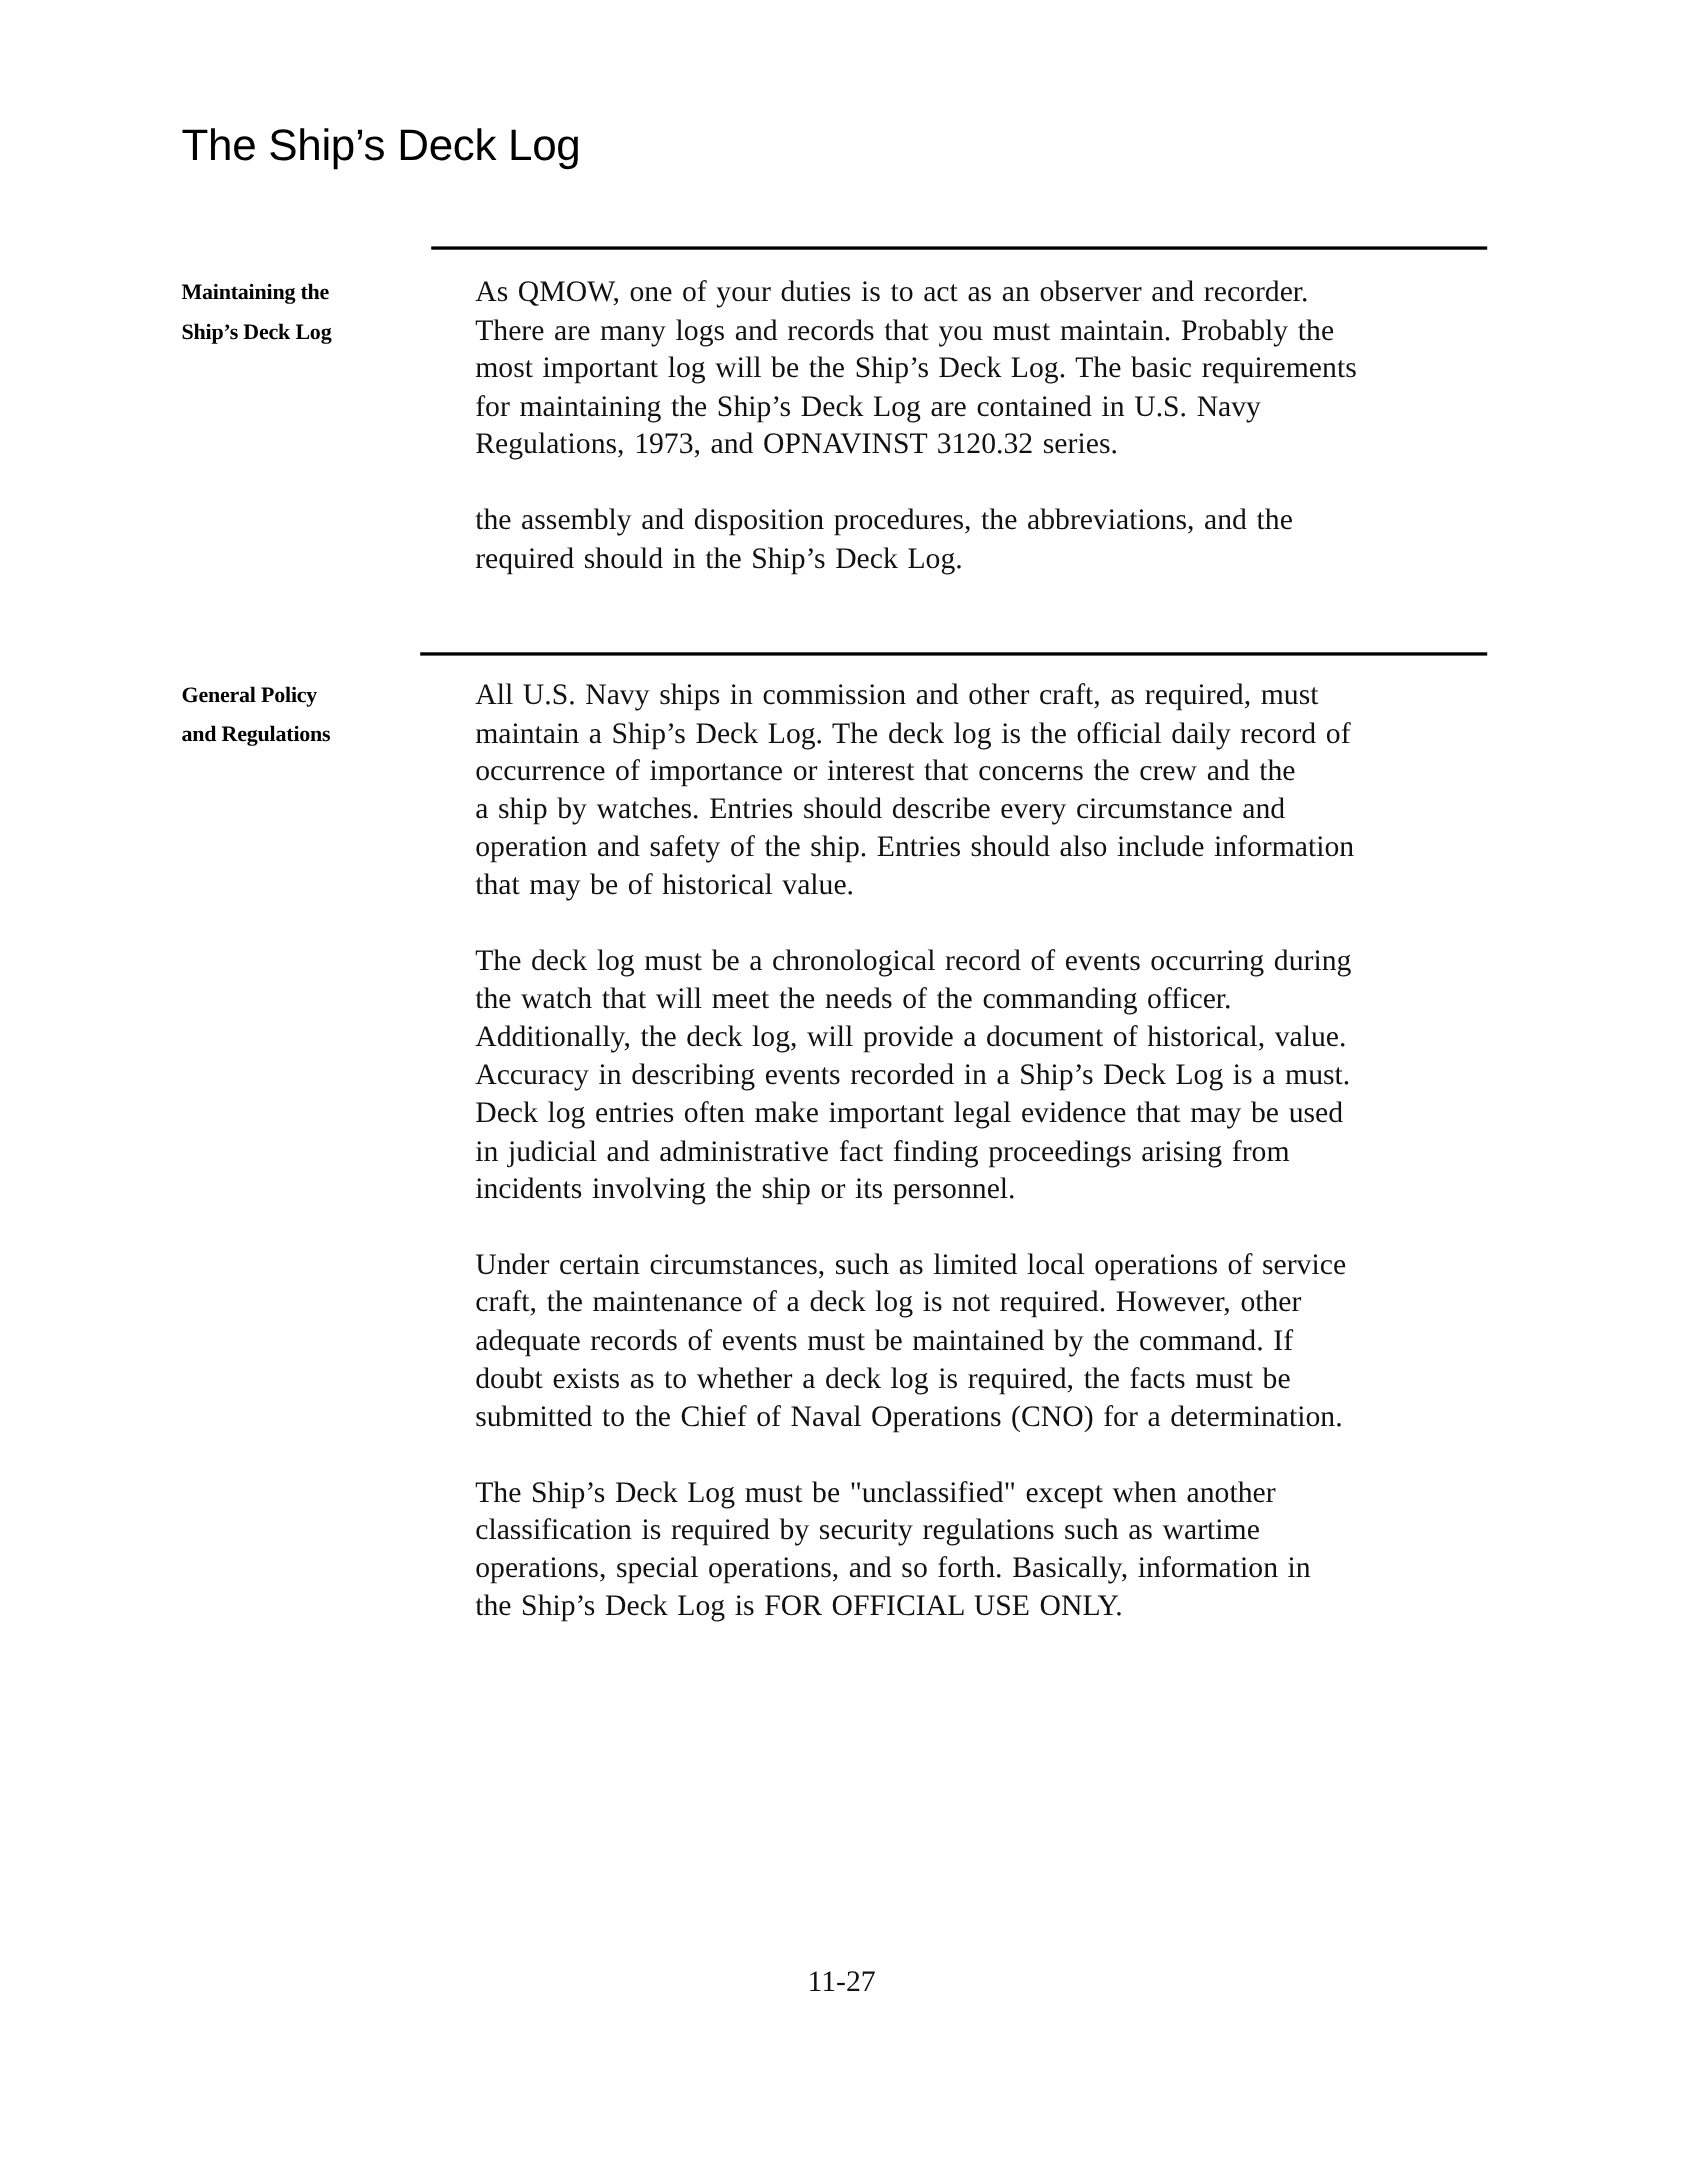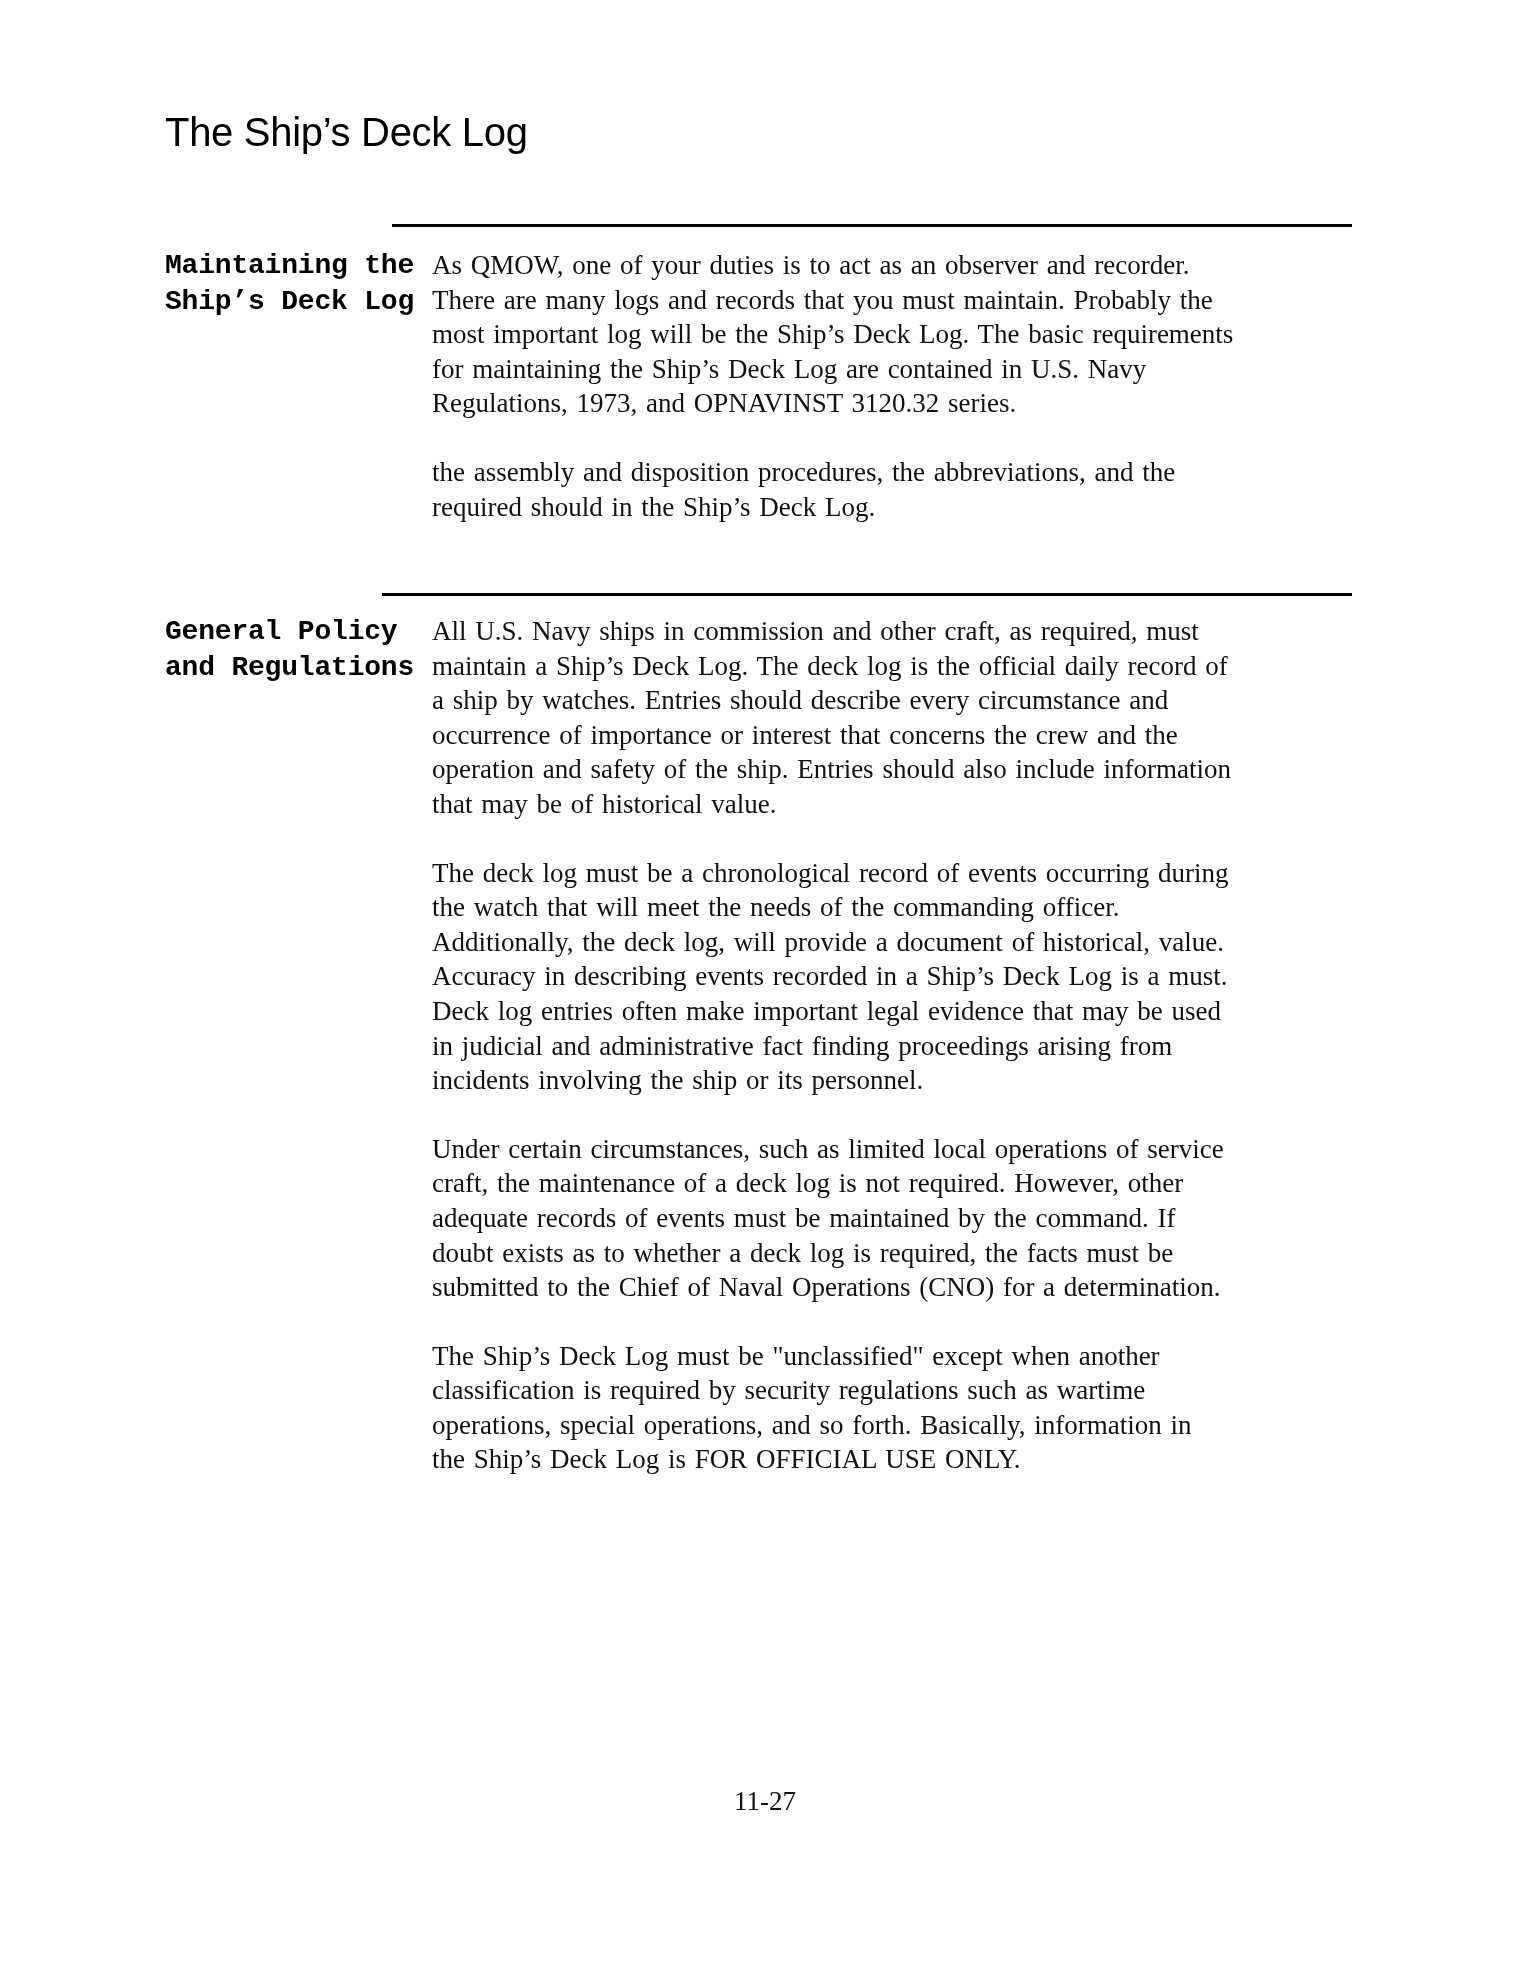--- a/index.html
+++ b/index.html
@@ -31,23 +31,23 @@
       height: 3px;
       background: #000000;
     }
     .rule-1 { left: 392px; top: 224px; width: 960px; }
     .rule-2 { left: 382px; top: 593px; width: 970px; }
 
     .side-heading {
       position: absolute;
       left: 165px;
       margin: 0;
-      font-family: Liberation Mono, monospace;
+      font-family: Liberation Serif, serif;
       font-weight: bold;
-      font-size: 28px;
+      font-size: 20px;
       line-height: 36px;
       color: #000000;
       white-space: nowrap;
       letter-spacing: -0.2px;
     }
     .side-1 { top: 248px; }
     .side-2 { top: 614px; }
 
     .body-block {
       position: absolute;
@@ -113,22 +113,22 @@
 
 <h2 class="side-heading side-2">
   <span class="line">General Policy</span>
   <span class="line">and Regulations</span>
 </h2>
 
 <div class="body-block block-2">
   <p class="para">
     <span class="line">All U.S. Navy ships in commission and other craft, as required, must</span>
     <span class="line">maintain a Ship’s Deck Log. The deck log is the official daily record of</span>
+    <span class="line">occurrence of importance or interest that concerns the crew and the</span>
     <span class="line">a ship by watches. Entries should describe every circumstance and</span>
-    <span class="line">occurrence of importance or interest that concerns the crew and the</span>
     <span class="line">operation and safety of the ship. Entries should also include information</span>
     <span class="line">that may be of historical value.</span>
   </p>
   <p class="para">
     <span class="line">The deck log must be a chronological record of events occurring during</span>
     <span class="line">the watch that will meet the needs of the commanding officer.</span>
     <span class="line">Additionally, the deck log, will provide a document of historical, value.</span>
     <span class="line">Accuracy in describing events recorded in a Ship’s Deck Log is a must.</span>
     <span class="line">Deck log entries often make important legal evidence that may be used</span>
     <span class="line">in judicial and administrative fact finding proceedings arising from</span>

